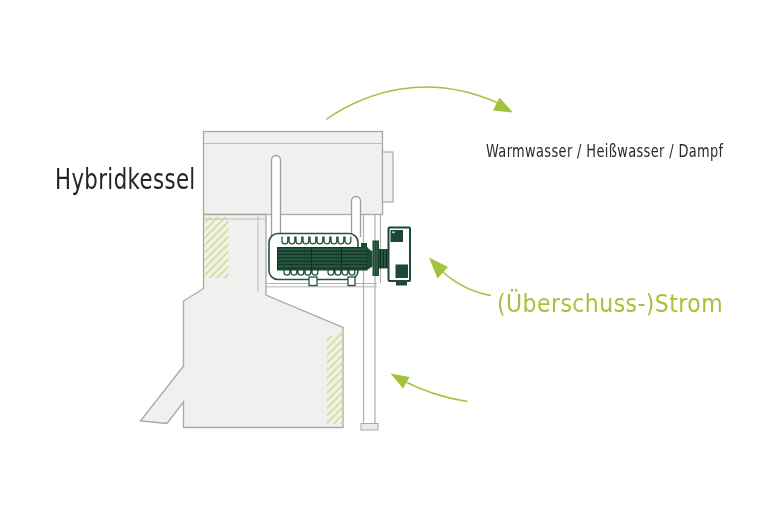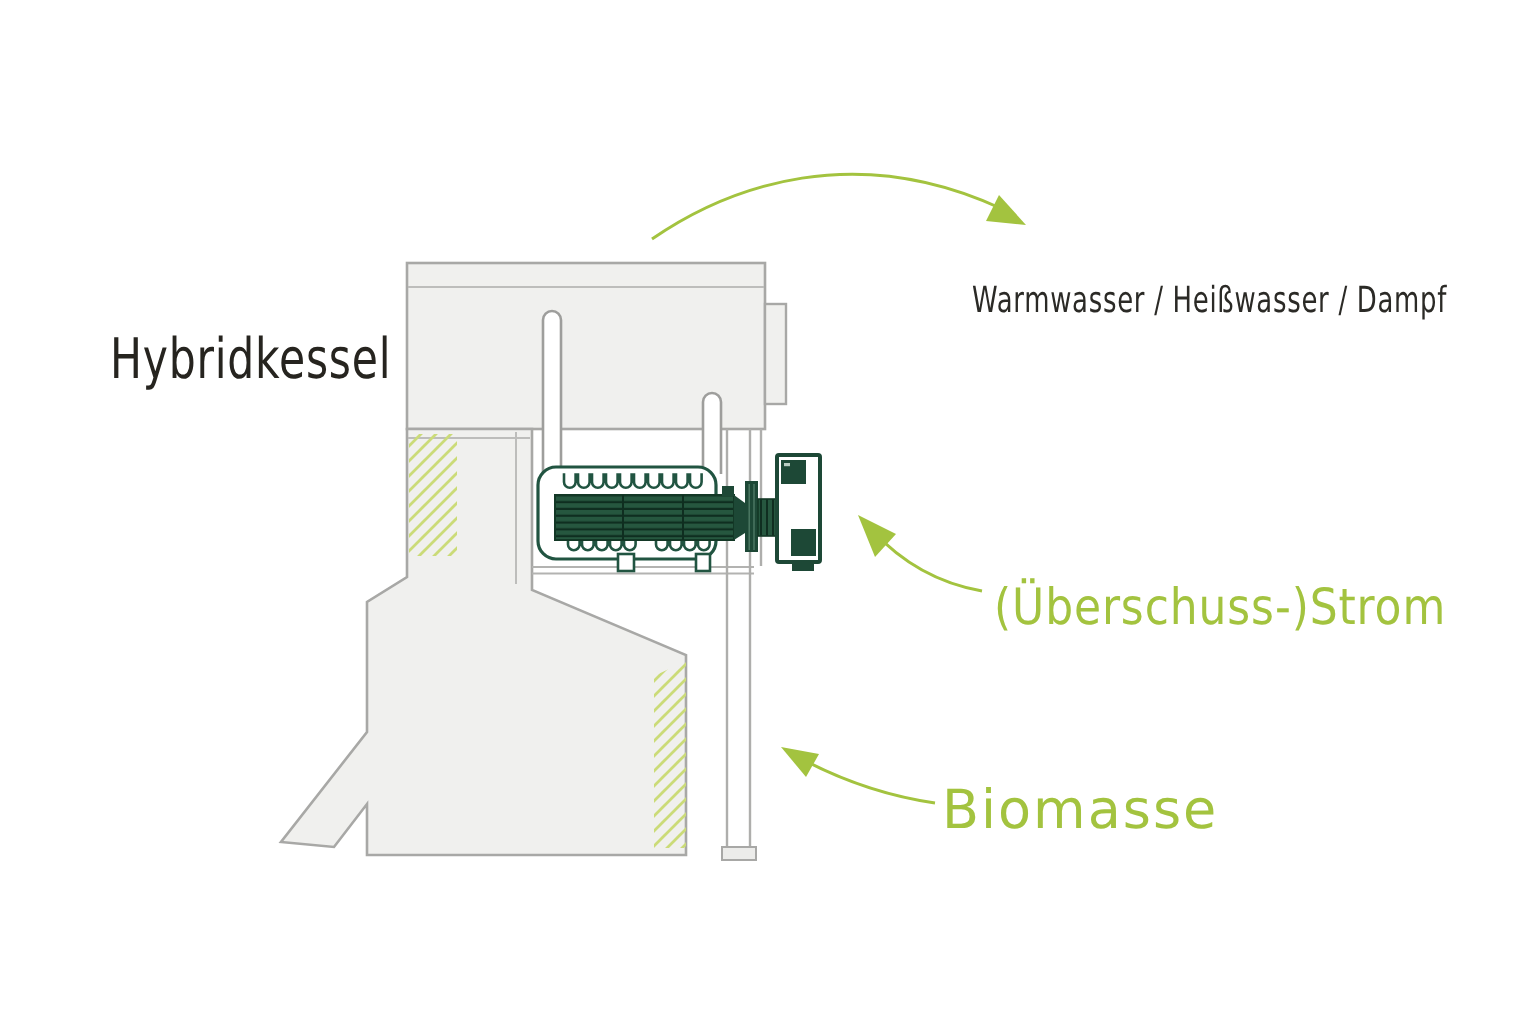--- a/index.html
+++ b/index.html
@@ -104,15 +104,14 @@
     </g>
     <g>
       <path d="M467.5,401.5 C447,398.5 423,391.5 399,378.5" fill="none" stroke="#a3c33f" stroke-width="1.5"></path>
       <polygon points="390.5,373.5 409.5,377 403,388.5" fill="#a3c33f"></polygon>
     </g>
   </svg>
 
   <div class="lbl lbl-title">Hybridkessel</div>
   <div class="lbl lbl-output">Warmwasser / Heißwasser / Dampf</div>
   <div class="lbl lbl-electricity">(Überschuss-)Strom</div>
-  <div class="lbl lbl-biomass">Biomasse</div>
 
 </div>
 
 </body></html>

